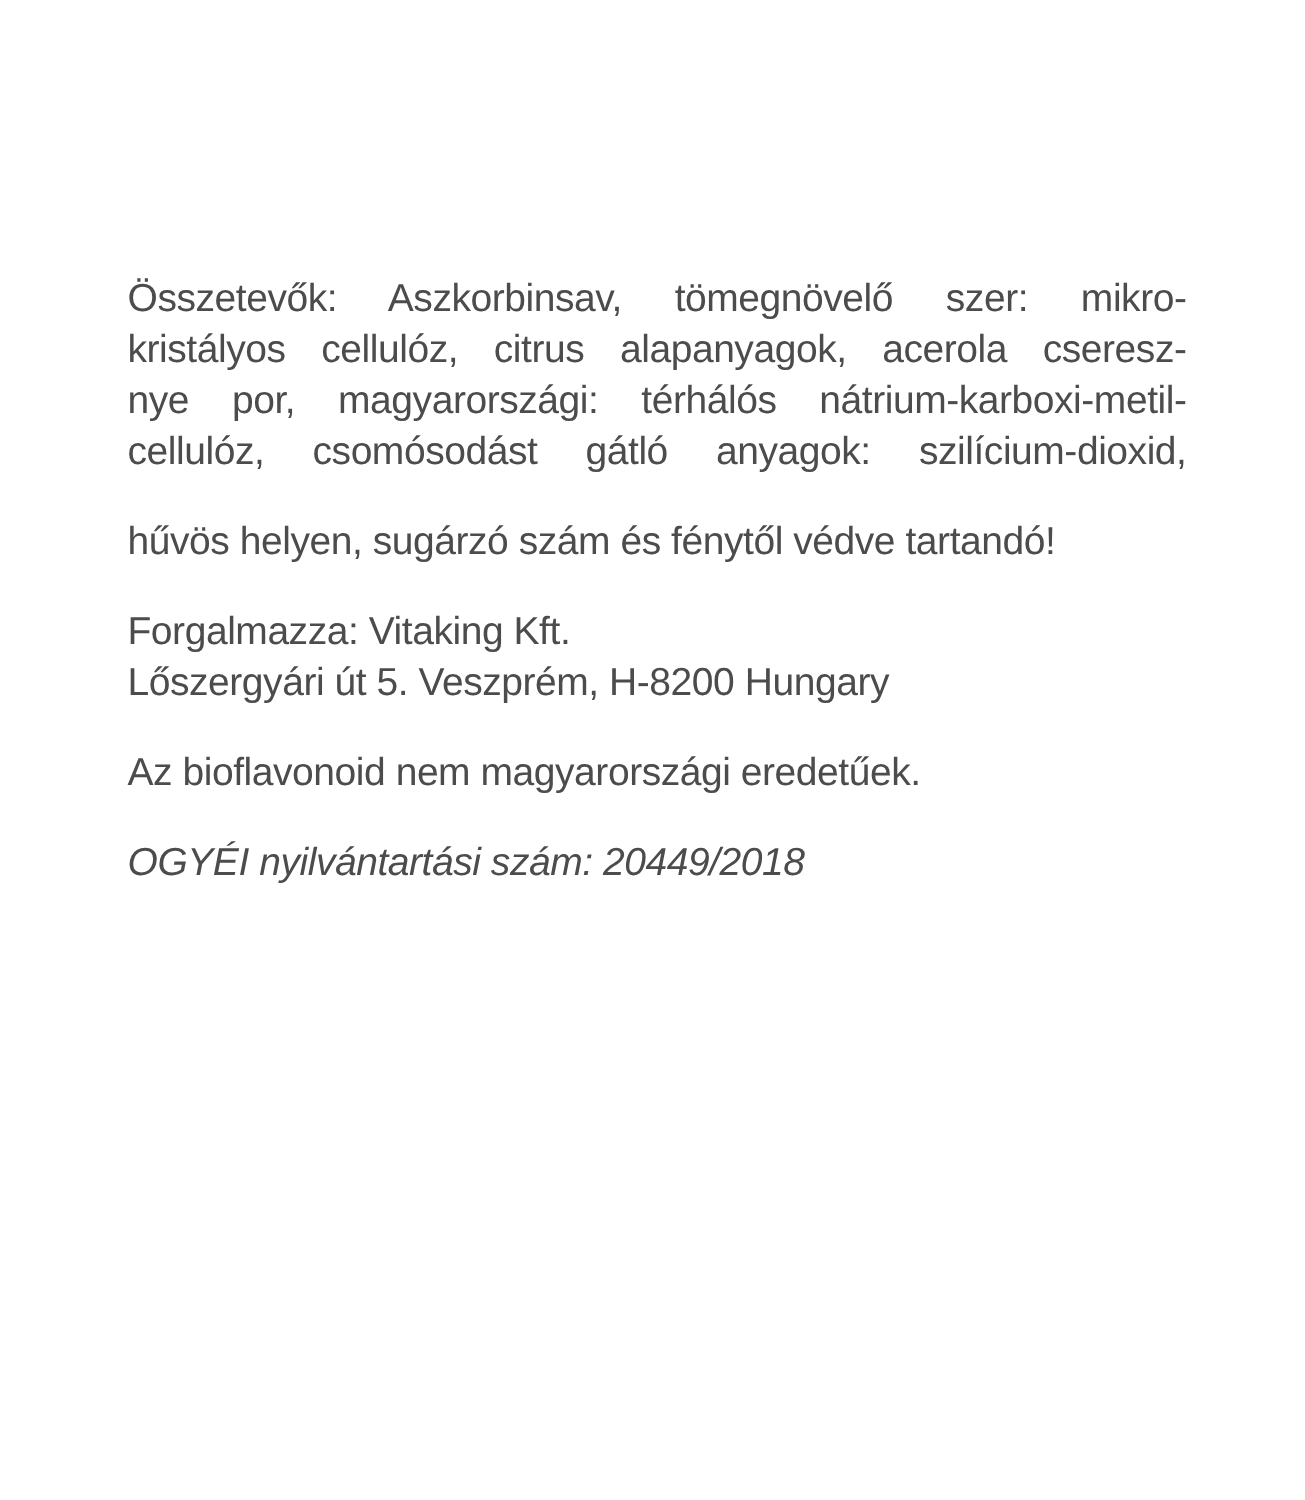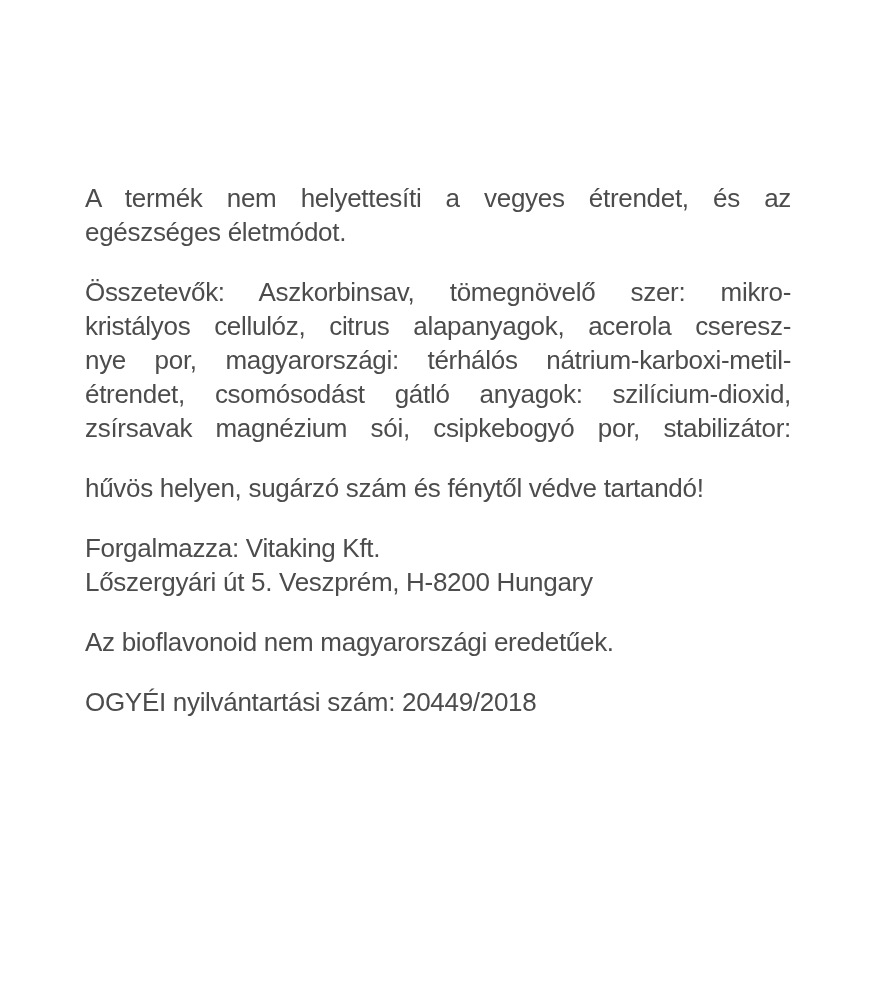--- a/index.html
+++ b/index.html
@@ -34,40 +34,36 @@
   }
   .line {
     min-height: 34px;
     white-space: normal;
   }
   .line.justified {
     text-align: justify;
     text-align-last: justify;
   }
   .paragraph.italic .line {
+    font-style: italic;
   }
   .bold {
     font-weight: normal;
   }
 </style>
 </head>
 <body>
 
 <div class="label-sheet">
   <div class="text-block">
       <div class="paragraph">
-        <div class="line justified">A termék nem helyettesíti a vegyes étrendet, és az</div>
-        <div class="line">egészséges életmódot.</div>
-      </div>
-      <div class="paragraph">
         <div class="line justified"><span class="bold">Összetevők:</span> Aszkorbinsav, tömegnövelő szer: mikro-</div>
         <div class="line justified">kristályos cellulóz, citrus alapanyagok, acerola cseresz-</div>
         <div class="line justified">nye por, magyarországi: térhálós nátrium-karboxi-metil-</div>
-        <div class="line justified">étrendet, csomósodást gátló anyagok: szilícium-dioxid,</div>
-        <div class="line justified">zsírsavak magnézium sói, csipkebogyó por, stabilizátor:</div>
+        <div class="line justified">cellulóz, csomósodást gátló anyagok: szilícium-dioxid,</div>
       </div>
       <div class="paragraph">
         <div class="line">hűvös helyen, sugárzó szám és fénytől védve tartandó!</div>
       </div>
       <div class="paragraph">
         <div class="line">Forgalmazza: Vitaking Kft.</div>
         <div class="line">Lőszergyári út 5. Veszprém, H-8200 Hungary</div>
       </div>
       <div class="paragraph">
         <div class="line">Az bioflavonoid nem magyarországi eredetűek.</div>

